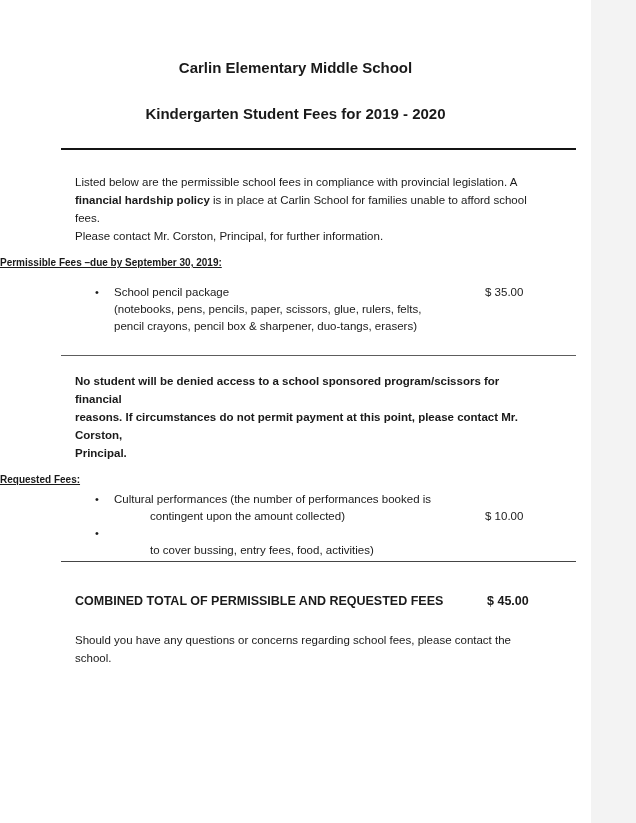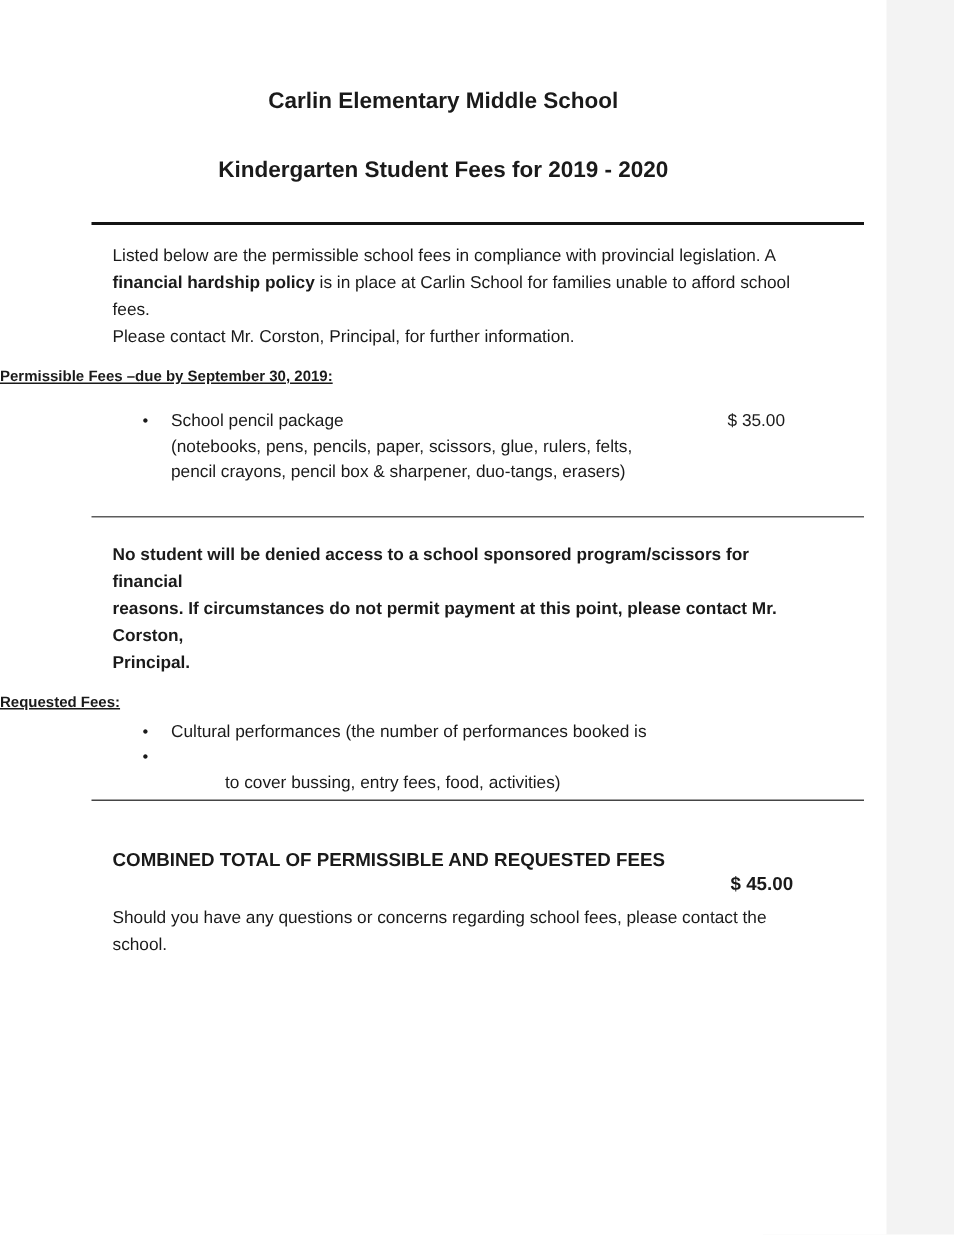--- a/index.html
+++ b/index.html
@@ -35,21 +35,21 @@
   .rule-heavy { margin-top: 24px; border-top: 2.5px solid #141414; }
   .rule-mid   { border-top: 1.5px solid #5d5d5d; }
   .rule-low   { border-top: 1.5px solid #454545; }
 
   .text {
     margin-left: 75px;
     margin-right: 56px;
     font-size: 11.5px;
     line-height: 18px;
   }
-  .intro { margin-top: 12px; }
+  .intro { margin-top: 23px; }
   .bold { font-weight: bold; }
 
   .section-heading {
     margin-top: 9px;
     font-size: 10px;
     line-height: 18px;
     font-weight: bold;
     text-decoration: underline;
   }
   .heading-permissible { margin-top: 9px; }
@@ -89,21 +89,21 @@
   .rule3 { margin-top: 2px; }
 
   .total-row {
     position: relative;
     margin-top: 31px;
     margin-left: 75px;
     font-size: 12.5px;
     line-height: 16px;
     font-weight: bold;
   }
-  .total-price { position: absolute; left: 412px; top: 16px; white-space: nowrap; }
+  .total-price { position: absolute; left: 412px; top: 0; white-space: nowrap; }
 
   .footer-line { margin-top: 22px; }
 </style>
 </head>
 <body>
 
 <div class="page">
 
   <div class="title title-school">Carlin Elementary Middle School</div>
   <div class="title title-sub">Kindergarten Student Fees for 2019 - 2020</div>
@@ -139,20 +139,24 @@
   </div>
 
   <div class="section-heading heading-requested">Requested Fees:</div>
 
   <div class="fee-list list-requested">
     <div>
       <div class="li-row">
         <span class="bullet">•</span>
         <span>Cultural performances (the number of performances booked is</span>
       </div>
+      <div class="li-row">
+        <span class="li-cont2">contingent upon the amount collected)</span>
+        <span class="price">$ 10.00</span>
+      </div>
     </div>
     <div>
       <div class="li-row">
         <span class="bullet">•</span>
       </div>
       <div class="li-cont2">to cover bussing, entry fees, food, activities)</div>
     </div>
   </div>
 
   <hr class="rule rule-low rule3">

